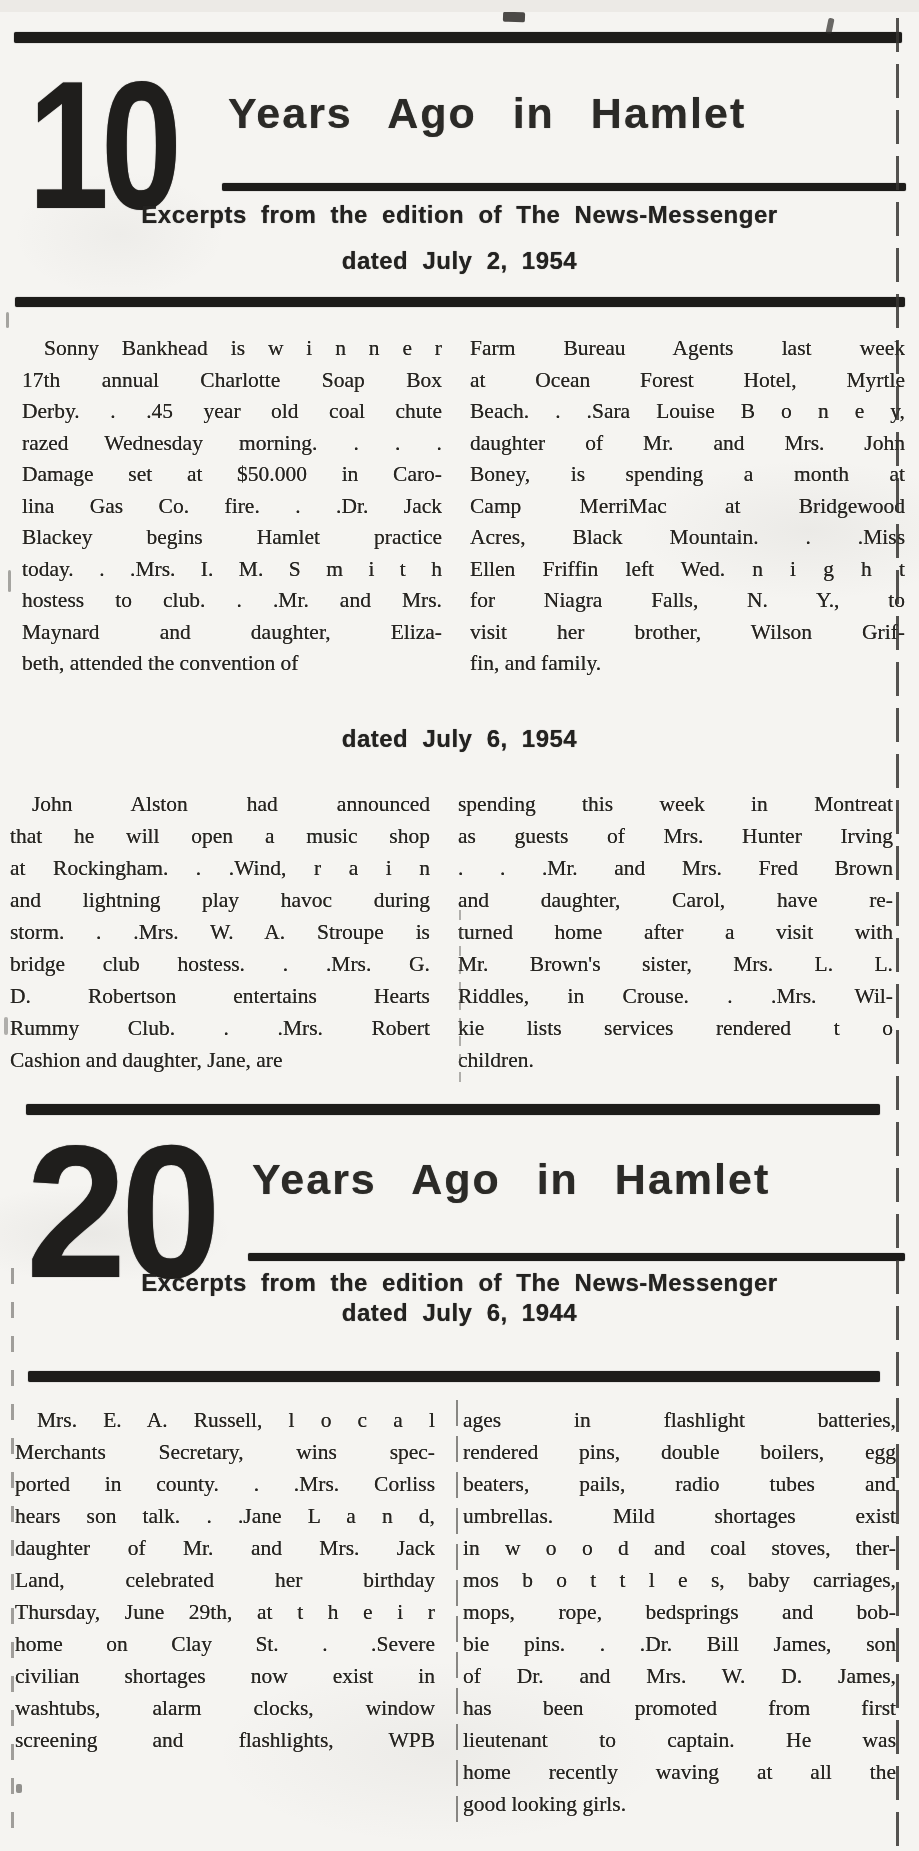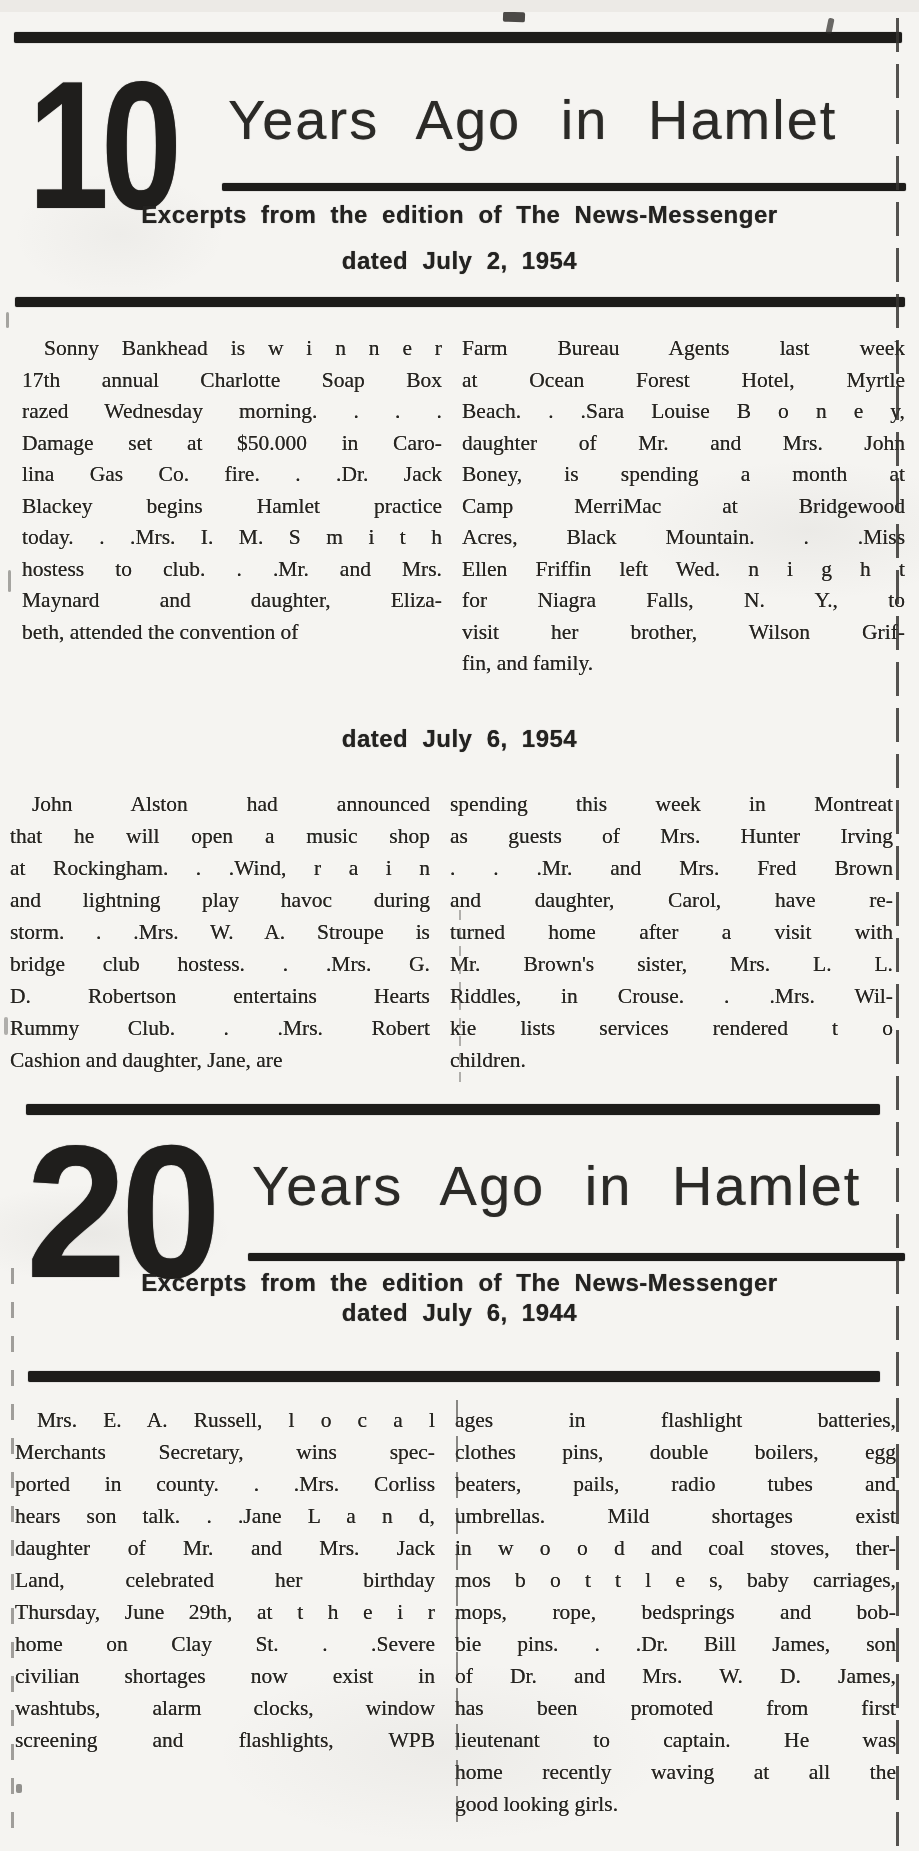--- a/index.html
+++ b/index.html
@@ -17,33 +17,33 @@
     position:absolute; background:#1d1c1a; border-radius:2px;
     box-shadow:0 0 1px rgba(29,28,26,0.8);
   }
   .numeral {
     position:absolute; font-family:"Liberation Sans","DejaVu Sans",sans-serif;
     font-weight:700; line-height:1; color:#1f1e1c;
     transform-origin:left top; text-shadow:0 0 1px rgba(31,30,28,0.7);
   }
   .headline {
     position:absolute; font-family:"Liberation Sans","DejaVu Sans",sans-serif;
-    font-weight:400; font-size:56px; line-height:1; color:#2b2a27;
+    font-weight:700; font-size:43px; line-height:1; color:#2b2a27;
     letter-spacing:2px; word-spacing:22px; white-space:nowrap;
     text-shadow:0 0 0.8px rgba(43,42,39,0.6);
   }
   .gothic {
     position:absolute; left:0; width:919px; text-align:center;
     font-family:"Liberation Sans","DejaVu Sans",sans-serif;
     font-weight:700; font-size:24px; line-height:1.1; color:#232220;
     letter-spacing:0.5px; word-spacing:7px;
     text-shadow:0 0 0.8px rgba(35,34,32,0.75);
   }
   .bodycols {
-    position:absolute; display:flex; gap:20px;
+    position:absolute; display:flex; gap:28px;
     font-family:"Liberation Serif","DejaVu Serif",serif;
     font-size:21.5px; color:#262420;
     text-shadow:0 0 0.6px rgba(38,36,32,0.8);
   }
   .lh315 { line-height:31.5px; }
   .lh32  { line-height:32px; }
   .col-left  { width:420px; flex:none; }
   .col-right { flex:1; }
   .line { text-align:justify; text-align-last:justify; }
   .line.last { text-align-last:left; }
@@ -67,20 +67,21 @@
   <div class="gothic" style="top:190px;">Excerpts from the edition of The News-Messenger</div>
 
   <div class="gothic" style="top:236px;">dated July 2, 1954</div>
 
   <div class="rule" style="left:15px; top:285px; width:890px; height:10px;"></div>
 
   <div class="bodycols lh315" style="left:22px; top:321px; width:883px;">
     <div class="col-left">
         <div class="line indent">Sonny Bankhead is w i n n e r</div>
         <div class="line">17th annual Charlotte Soap Box</div>
+        <div class="line">Derby. . .45 year old coal chute</div>
         <div class="line">razed Wednesday morning. . . .</div>
         <div class="line">Damage set at $50.000 in Caro-</div>
         <div class="line">lina Gas Co. fire. . .Dr. Jack</div>
         <div class="line">Blackey begins Hamlet practice</div>
         <div class="line">today. . .Mrs. I. M. S m i t h</div>
         <div class="line">hostess to club. . .Mr. and Mrs.</div>
         <div class="line">Maynard and daughter, Eliza-</div>
         <div class="line last">beth, attended the convention of</div>
       </div>
     <div class="col-right">
@@ -148,21 +149,21 @@
         <div class="line">daughter of Mr. and Mrs. Jack</div>
         <div class="line">Land, celebrated her birthday</div>
         <div class="line">Thursday, June 29th, at t h e i r</div>
         <div class="line">home on Clay St. . .Severe</div>
         <div class="line">civilian shortages now exist in</div>
         <div class="line">washtubs, alarm clocks, window</div>
         <div class="line">screening and flashlights, WPB</div>
       </div>
     <div class="col-right">
         <div class="line">ages in flashlight batteries,</div>
-        <div class="line">clothes pins, double boilers, egg</div>
+        <div class="line">rendered pins, double boilers, egg</div>
         <div class="line">beaters, pails, radio tubes and</div>
         <div class="line">umbrellas. Mild shortages exist</div>
         <div class="line">in w o o d and coal stoves, ther-</div>
         <div class="line">mos b o t t l e s, baby carriages,</div>
         <div class="line">mops, rope, bedsprings and bob-</div>
         <div class="line">bie pins. . .Dr. Bill James, son</div>
         <div class="line">of Dr. and Mrs. W. D. James,</div>
         <div class="line">has been promoted from first</div>
         <div class="line">lieutenant to captain. He was</div>
         <div class="line">home recently waving at all the</div>

